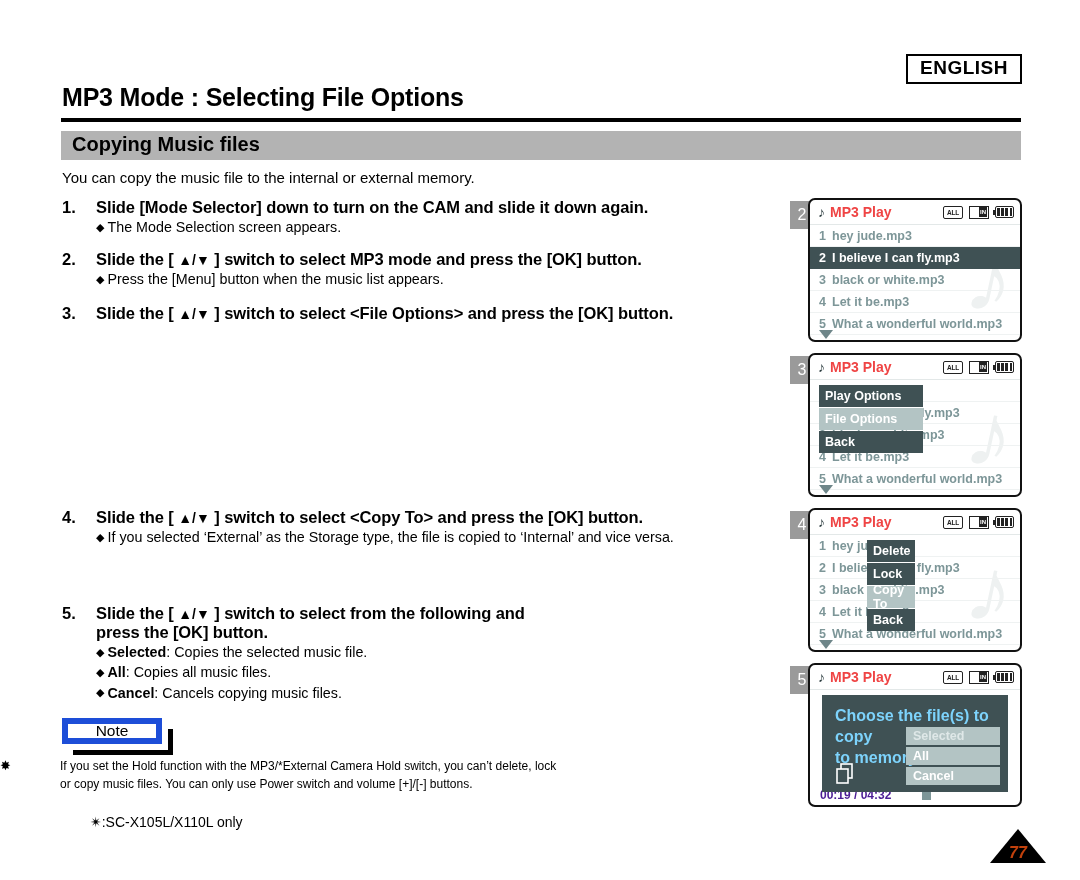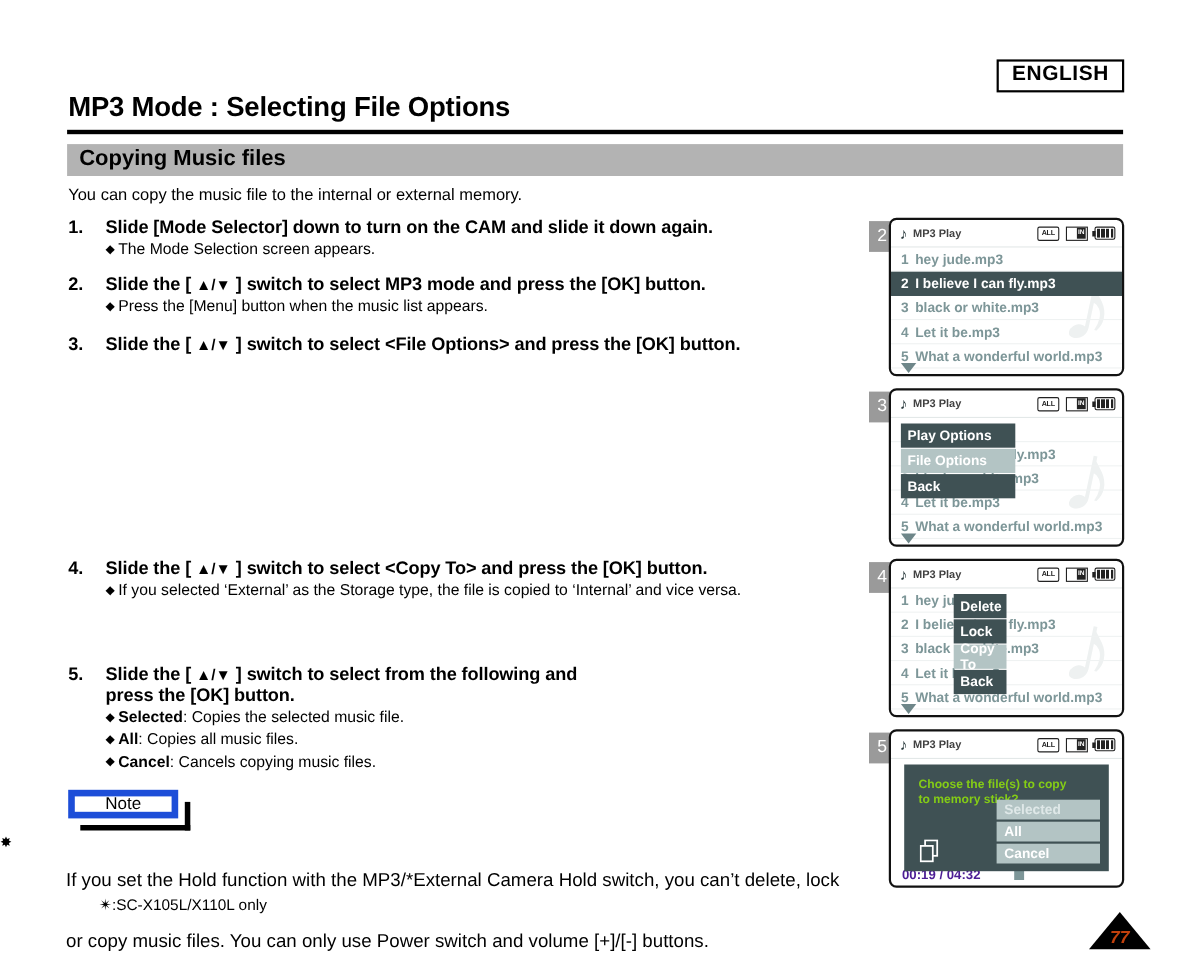--- a/index.html
+++ b/index.html
@@ -78,21 +78,21 @@
   }
   .note-box::after {
     content: ""; position: absolute; left: 5px; top: 26px;
     width: 100px; height: 5px; background: #000;
   }
   .note-box::before {
     content: ""; position: absolute; left: 100px; top: 5px;
     width: 5px; height: 26px; background: #000;
   }
   .note-body { position: absolute; left: 60px; top: 757px; width: 730px; }
-  .note-line { font-size: 17px; line-height: 1.52; margin-top: 30px; }
+  .note-line { font-size: 12px; line-height: 1.52; }
   .note-marker {
     position: absolute; left: 0px; top: 758px;
     font-size: 13px;
   }
   .note-foot { position: absolute; left: 90px; top: 814px; font-size: 14px; }
 
   
   .pagenum {
     position: absolute; right: 34px; bottom: 17px;
     width: 0; height: 0;
@@ -133,21 +133,21 @@
     user-select: none;
   }
 
   .lcd-head {
     position: relative; height: 25px;
     display: flex; align-items: center;
     padding: 0 6px 0 8px;
     border-bottom: 1px solid #e3e8e8;
   }
   .lcd-note-icon { font-size: 14px; color: #28383b; margin-right: 5px; }
-  .lcd-title { font-size: 10px; font-weight: bold; color: #404040; }
+  .lcd-title { font-size: 14px; font-weight: bold; color: #ef4444; }
   .lcd-icons { margin-left: auto; display: flex; align-items: center; gap: 6px; }
   .ico-all {
     width: 20px; height: 13px;
     border: 1.6px solid #222; border-radius: 2px;
     display: flex; align-items: center; justify-content: center;
     font-size: 6.5px; font-weight: bold; color: #222; letter-spacing: -.2px;
   }
   .ico-mem {
     width: 20px; height: 13px;
     border: 1.6px solid #222; background: #fff;
@@ -203,21 +203,21 @@
   .menu.wide { width: 96px; padding-left: 48px; }
 
   
   .dlg {
     position: absolute; left: 12px; top: 30px;
     width: 186px; height: 97px;
     background: #3f5154;
   }
   .dlg-text {
     position: absolute; left: 13px; top: 11px;
-    font-size: 11px; font-weight: bold; color: #84cc16; line-height: 1.3;
+    font-size: 16px; font-weight: bold; color: #7dd3fc; line-height: 1.3;
   }
   .dlg-icon {
     position: absolute; left: 14px; bottom: 7px;
     width: 20px; height: 22px;
   }
   .dlg-btns { position: absolute; right: 8px; bottom: 7px; width: 94px; }
   .dlg-btn {
     height: 18px; display: flex; align-items: center; padding-left: 7px;
     font-size: 12.5px; font-weight: bold;
     background: #b3c4c4; color: #fff;

